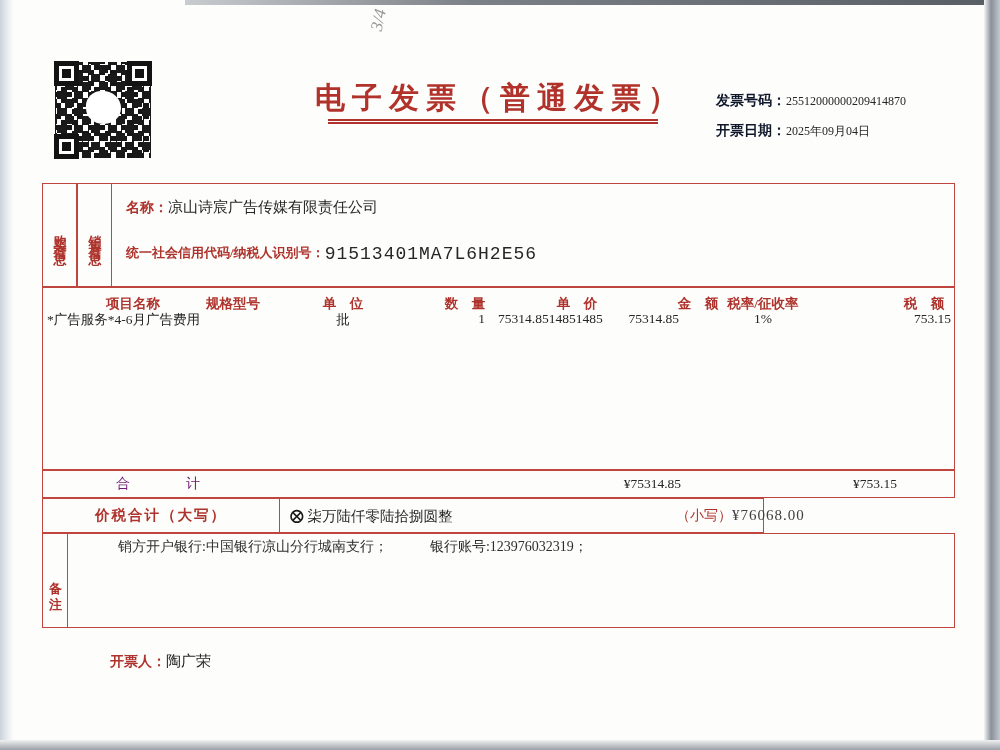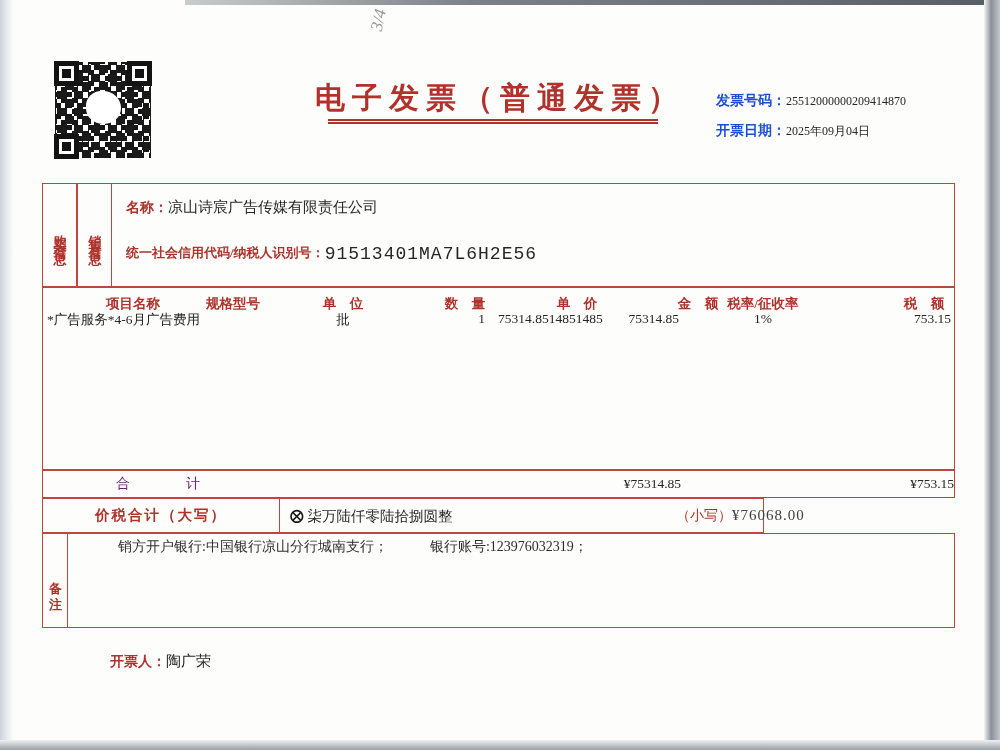--- a/index.html
+++ b/index.html
@@ -22,21 +22,21 @@
   .qr .f{position:absolute;width:25px;height:25px;border:5px solid #131313;background:#fff;box-sizing:border-box;}
   .qr .f::after{content:"";position:absolute;inset:3px;background:#131313;}
   .qr .f.tl{left:-1px;top:-1px}.qr .f.tr{right:-1px;top:-1px}.qr .f.bl{left:-1px;bottom:-1px}
   .qr .blob{position:absolute;left:31px;top:29px;width:35px;height:33px;background:#fff;border-radius:46% 54% 50% 50%;}
   
   .title{left:290px;top:78px;width:420px;text-align:center;font-size:30px;font-weight:600;
          letter-spacing:7px;color:#b1322b;}
   .title-rule{left:328px;top:119px;width:330px;height:5px;border-top:2px solid #b1322b;border-bottom:2px solid #b1322b;box-sizing:border-box;}
   
   .meta-row{left:716px;width:270px;font-size:14px;white-space:nowrap;}
-  .meta-row .lbl{color:#1d4ed8;font-weight:700;}
+  .meta-row .lbl{color:#0f172a;font-weight:700;}
   .meta-row .val{color:#262626;font-size:12px;text-align:center;}
   
   .rbox{border:1.4px solid #bf453e;box-sizing:border-box;background:transparent;}
   .party-box{left:42px;top:183px;width:913px;height:104px;display:flex;}
   .side-label{width:33px;flex:0 0 33px;display:flex;align-items:center;justify-content:center;
               writing-mode:vertical-rl;text-orientation:upright;color:#ae332c;font-size:13px;
               letter-spacing:4px;font-weight:700;}
   .bdr-r{border-right:1.4px solid #bf453e;} .bdr-l{border-left:1.4px solid #bf453e;}
   .party-content{flex:1;position:relative;padding:0;}
   .pline1{position:absolute;left:14px;top:14px;font-size:14px;white-space:nowrap;}
@@ -131,21 +131,21 @@
     <span class="c" style="left:336px;width:106px;text-align:right;">1</span>
     <span class="c" style="left:455px;width:170px;">75314.8514851485</span>
     <span class="c" style="left:528px;width:108px;text-align:right;">75314.85</span>
     <span class="c" style="left:660px;width:120px;text-align:center;">1%</span>
     <span class="c" style="left:797px;width:111px;text-align:right;">753.15</span>
   </div>
 
   <div class="abs rbox totals-row">
     <span class="t-label">合　　　　计</span>
     <span class="t-val" style="left:480px;width:158px;">¥75314.85</span>
-    <span class="t-val" style="left:753px;width:158px;">¥753.15</span>
+    <span class="t-val" style="left:753px;width:158px;text-align:center;">¥753.15</span>
   </div>
 
   <div class="abs rbox summary-row">
     <div class="sum-label">价税合计（大写）</div>
     <div class="sum-content">
       <div class="sum-words">
         <span class="circ-x">⊗</span>
         <span>柒万陆仟零陆拾捌圆整</span>
       </div>
       <div class="sum-small">

